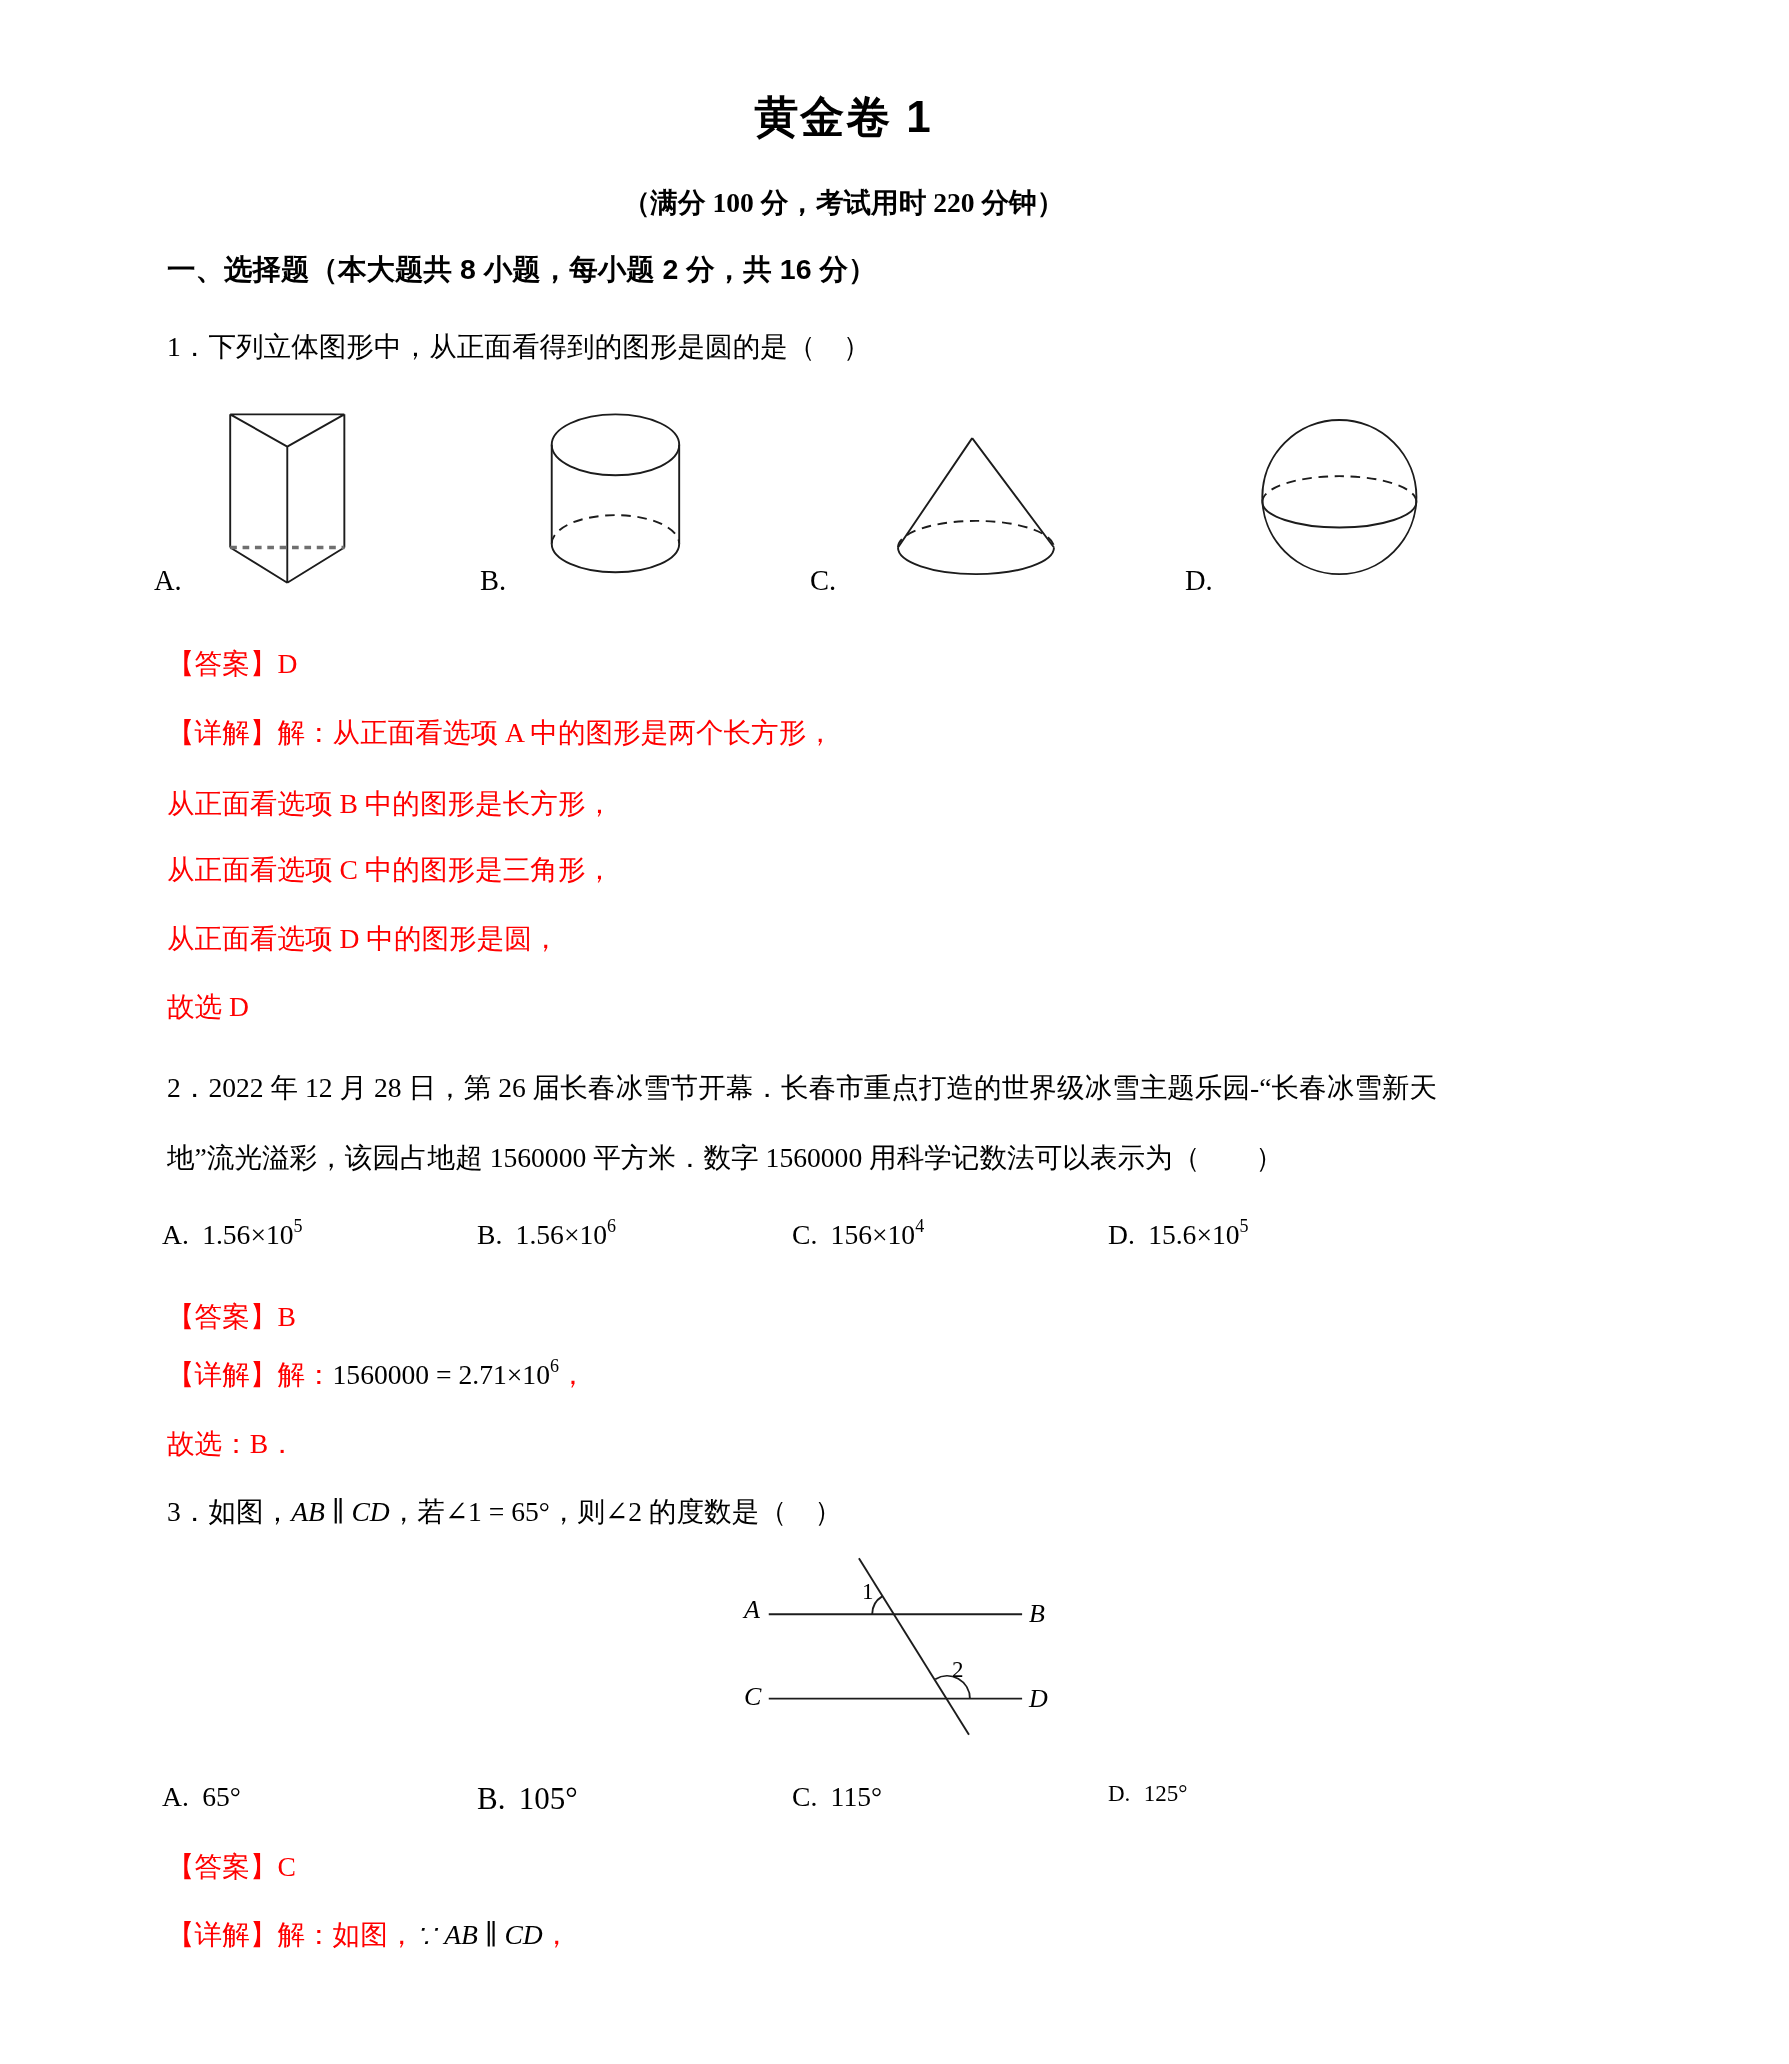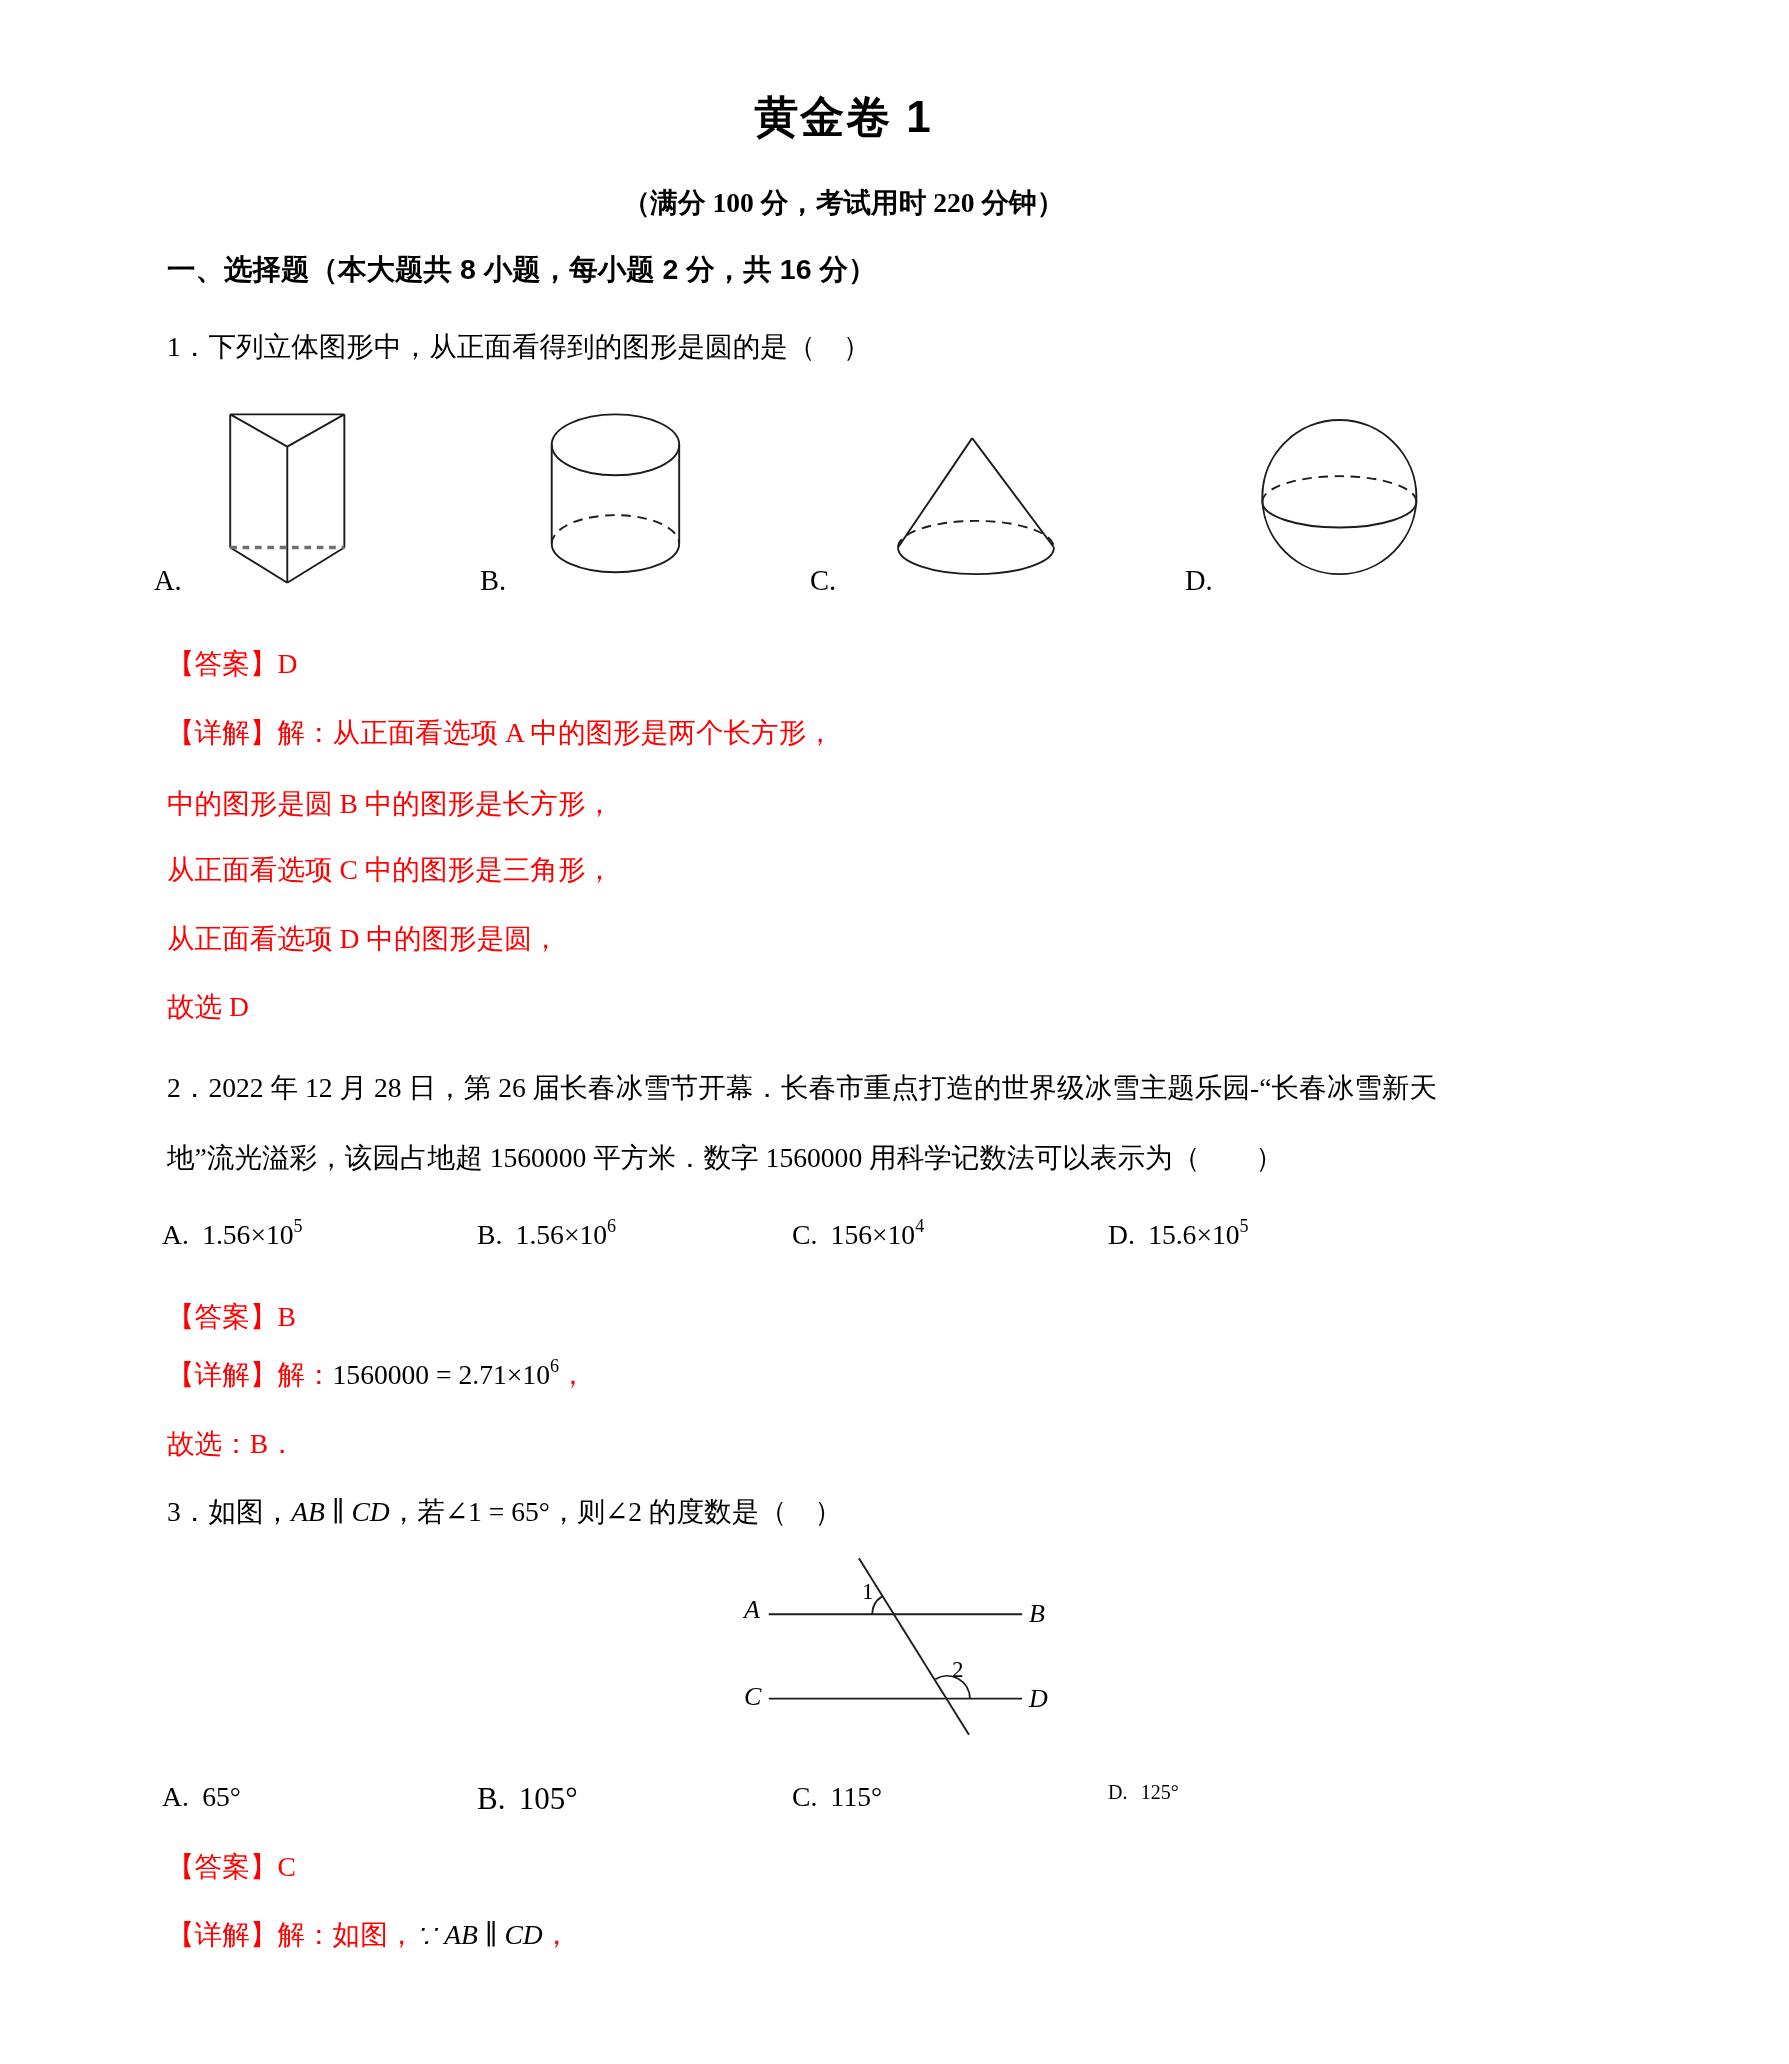--- a/index.html
+++ b/index.html
@@ -54,21 +54,21 @@
   </g>
 </svg>
 
 <span class="abs shape-label" style="left:154px;top:565px;">A.</span>
 <span class="abs shape-label" style="left:480px;top:565px;">B.</span>
 <span class="abs shape-label" style="left:810px;top:565px;">C.</span>
 <span class="abs shape-label" style="left:1185px;top:565px;">D.</span>
 
 <div class="line red" style="top:645px;">【答案】D</div>
 <div class="line red" style="top:714px;">【详解】解：从正面看选项 A 中的图形是两个长方形，</div>
-<div class="line red" style="top:785px;">中的图形是圆 B 中的图形是长方形，</div>
+<div class="line red" style="top:785px;">从正面看选项 B 中的图形是长方形，</div>
 <div class="line red" style="top:851px;">从正面看选项 C 中的图形是三角形，</div>
 <div class="line red" style="top:920px;">从正面看选项 D 中的图形是圆，</div>
 <div class="line red" style="top:988px;">故选 D</div>
 
 <div class="line" style="top:1069px;">2．2022 年 12 月 28 日，第 26 届长春冰雪节开幕．长春市重点打造的世界级冰雪主题乐园-“长春冰雪新天</div>
 <div class="line" style="top:1139px;">地”流光溢彩，该园占地超 1560000 平方米．数字 1560000 用科学记数法可以表示为（　　）</div>
 
 <div class="abs" style="left:162px;top:1218px;font-size:27.6px;">
   <span class="opt-label">A.</span><span>1.56×10</span><sup class="e">5</sup>
 </div>
@@ -108,21 +108,21 @@
 
 <div class="abs" style="left:162px;top:1781px;font-size:27.6px;">
   <span class="opt-label">A.</span><span>65°</span>
 </div>
 <div class="abs" style="left:477px;top:1781px;font-size:31px;">
   <span class="opt-label">B.</span><span>105°</span>
 </div>
 <div class="abs" style="left:792px;top:1781px;font-size:27.6px;">
   <span class="opt-label">C.</span><span>115°</span>
 </div>
-<div class="abs" style="left:1108px;top:1781px;font-size:20px;">
+<div class="abs" style="left:1108px;top:1781px;font-size:23px;">
   <span class="opt-label">D.</span><span>125°</span>
 </div>
 
 <div class="line red" style="top:1848px;">【答案】C</div>
 <div class="line" style="top:1916px;">
   <span class="red">【详解】解：如图，</span><span class="math">∵ AB ∥ CD</span><span class="red">，</span>
 </div>
 
 
 </body></html>

